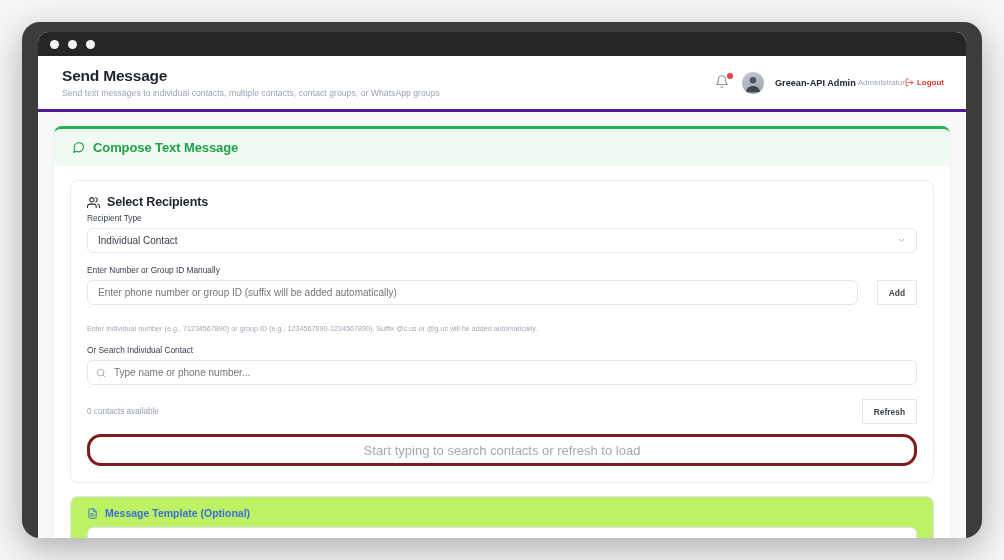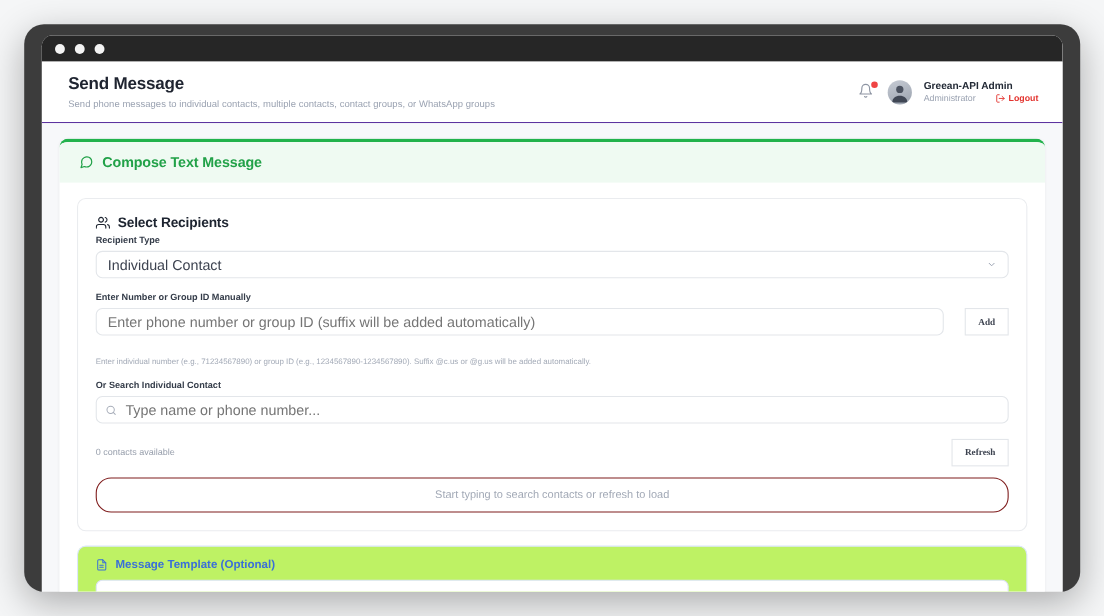--- a/index.html
+++ b/index.html
@@ -35,21 +35,21 @@
     align-items: center;
     padding-left: 12px;
     gap: 9px;
   }
   .dot { width: 9px; height: 9px; border-radius: 50%; background: #f3f3f3; }
 
   
   #app-header {
     height: 56px;
     background: #ffffff;
-    border-bottom: 1px solid #4c1d95;
+    border-bottom: 3px solid #4c1d95;
     display: flex;
     align-items: center;
     justify-content: space-between;
     padding: 0 22px 0 24px;
   }
   #header-title-block { display: flex; flex-direction: column; gap: 3px; }
   #page-title {
     font-size: 15.5px; font-weight: bold; color: #1f2430; letter-spacing: -.2px;
   }
   #page-subtitle { font-size: 8.6px; color: #9aa2b1; letter-spacing: .05px; }
@@ -60,23 +60,23 @@
     position: absolute; right: -2px; top: -1px;
     width: 6px; height: 6px; border-radius: 50%;
     background: #ef4444;
   }
   #avatar {
     width: 22px; height: 22px; border-radius: 50%;
     background: linear-gradient(160deg,#c6cbd4 0%, #9aa2ae 100%);
     display: flex; align-items: flex-end; justify-content: center;
     overflow: hidden;
   }
-  #user-block { display: flex; flex-direction: column; gap: 2px; }
+  #user-block { display: flex; flex-direction: row; gap: 2px; }
   #user-name { font-size: 9.2px; font-weight: bold; color: #232a36; }
-  #user-meta-row { display: flex; align-items: flex-start; gap: 18px; }
+  #user-meta-row { display: flex; align-items: flex-start; gap: 0; }
   #user-role { font-size: 8px; color: #9aa2b1; }
   #logout-btn { display:flex; align-items:center; gap:3px; cursor:pointer; }
   #logout-label { font-size: 8px; color: #e3342f; font-weight: bold; }
 
   
   #page-body {
     height: 426px;
     background: #f7f8fa;
     padding: 14px 16px 0 16px;
     overflow: hidden;
@@ -103,68 +103,68 @@
   #recipients-card {
     border: 1px solid #eaecef;
     border-radius: 8px;
     padding: 14px 16px 16px 16px;
     background: #fff;
   }
   #recipients-title-row { display:flex; align-items:center; gap:7px; margin-bottom: 4px; }
   #recipients-title { font-size: 12.5px; font-weight: bold; color: #1d2430; letter-spacing: -.15px; }
 
   .field-label {
-    font-size: 8.3px; font-weight: bold; color: #343c49;
+    font-size: 8.3px; font-weight: normal; color: #343c49;
     display: block; margin-bottom: 5px;
   }
   .field-group { margin-bottom: 12px; }
 
   .select-box, .text-input {
     width: 100%; height: 25px;
     border: 1px solid #e3e6ea; border-radius: 6px;
     background: #fff;
-    font-size: 13px; color: #3d4350;
+    font-size: 10px; color: #3d4350;
     padding: 0 10px;
     display: flex; align-items: center;
     font-family: "Liberation Sans", sans-serif;
   }
   .select-box { justify-content: space-between; cursor: pointer; }
 
   .input-row { display: flex; gap: 19px; }
   .input-row .text-input { flex: 1; }
   .btn-outline {
     height: 25px; min-width: 40px;
     border: 1px solid #e3e6ea; border-radius: 0;
     background: #fff; color: #3d4350;
     font-size: 8.4px; font-weight: bold;
     display: flex; align-items: center; justify-content: center;
     padding: 0 11px; cursor: pointer;
-    font-family: Liberation Serif, serif;
+    font-family: Liberation Sans, sans-serif;
   }
   .help-text {
     font-size: 7.2px; color: #a2a9b6; margin-top: 19px; line-height: 1.3;
   }
 
   .search-wrap { position: relative; }
   .search-wrap .text-input { padding-left: 26px; }
   .search-icon-pos {
     position: absolute; left: 9px; top: 50%; transform: translateY(-50%);
   }
 
   #contacts-bar {
     display: flex; align-items: center; justify-content: space-between;
     margin-top: 14px; margin-bottom: 10px;
   }
   #contacts-count { font-size: 8.2px; color: #99a0ad; }
 
   #contacts-empty {
-    border: 1px solid #7f1d1d; border-radius: 14px;
+    border: 3px solid #7f1d1d; border-radius: 14px;
     height: 32px;
     display: flex; align-items: center; justify-content: center;
-    font-size: 10px; color: #a2a9b6;
+    font-size: 13px; color: #a2a9b6;
   }
 
   
   #template-card {
     margin-top: 13px;
     background: #bef264;
     border: 1px solid #dce6fa;
     border-radius: 8px;
     padding: 10px 16px 12px 16px;
   }
@@ -183,21 +183,21 @@
 
     <div id="titlebar">
       <span class="dot"></span>
       <span class="dot"></span>
       <span class="dot"></span>
     </div>
 
     <div id="app-header">
       <div id="header-title-block">
         <div id="page-title">Send Message</div>
-        <div id="page-subtitle">Send phone messages to individual contacts, multiple contacts, contact groups, or WhatsApp groups</div>
+        <div id="page-subtitle">Send text messages to individual contacts, multiple contacts, contact groups, or WhatsApp groups</div>
       </div>
 
       <div id="header-right">
         <div id="bell-wrap">
           <svg width="14" height="15" viewBox="0 0 24 24" fill="none" stroke="#8d94a2" stroke-width="1.8" stroke-linecap="round" stroke-linejoin="round">
             <path d="M18 8A6 6 0 0 0 6 8c0 7-3 9-3 9h18s-3-2-3-9"></path>
             <path d="M13.73 21a2 2 0 0 1-3.46 0"></path>
           </svg>
           <span class="bell-badge"></span>
         </div>

